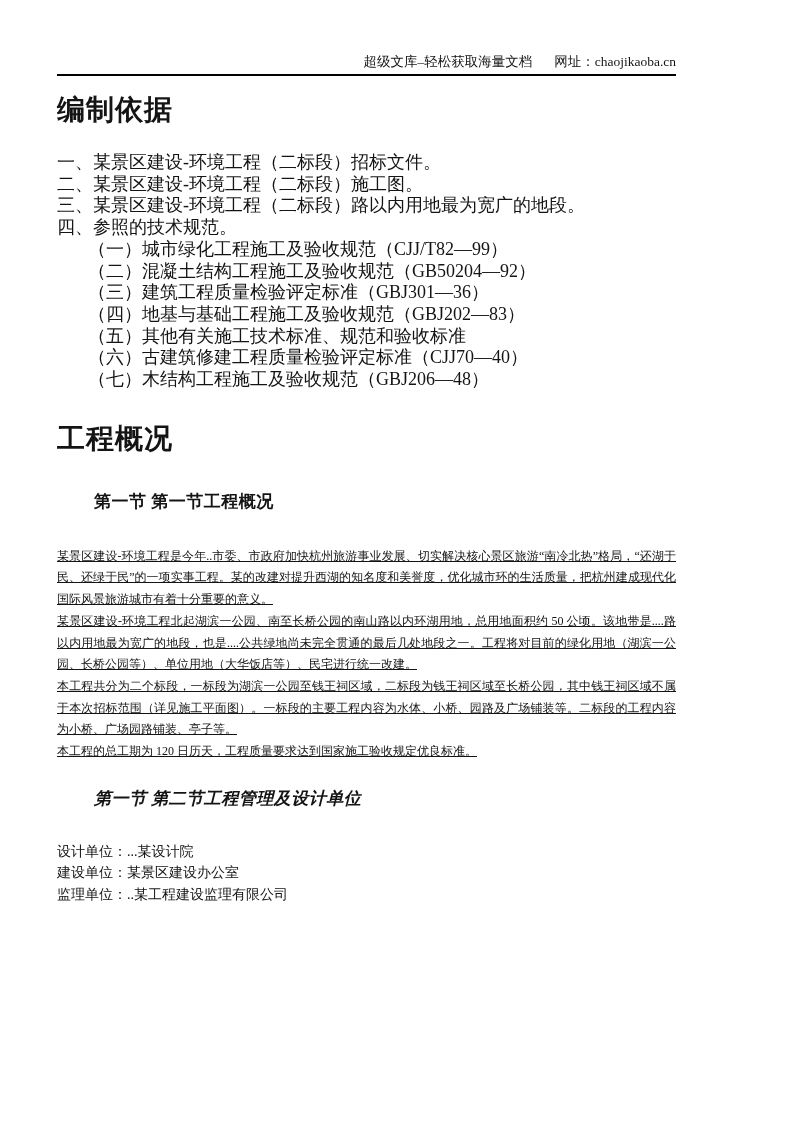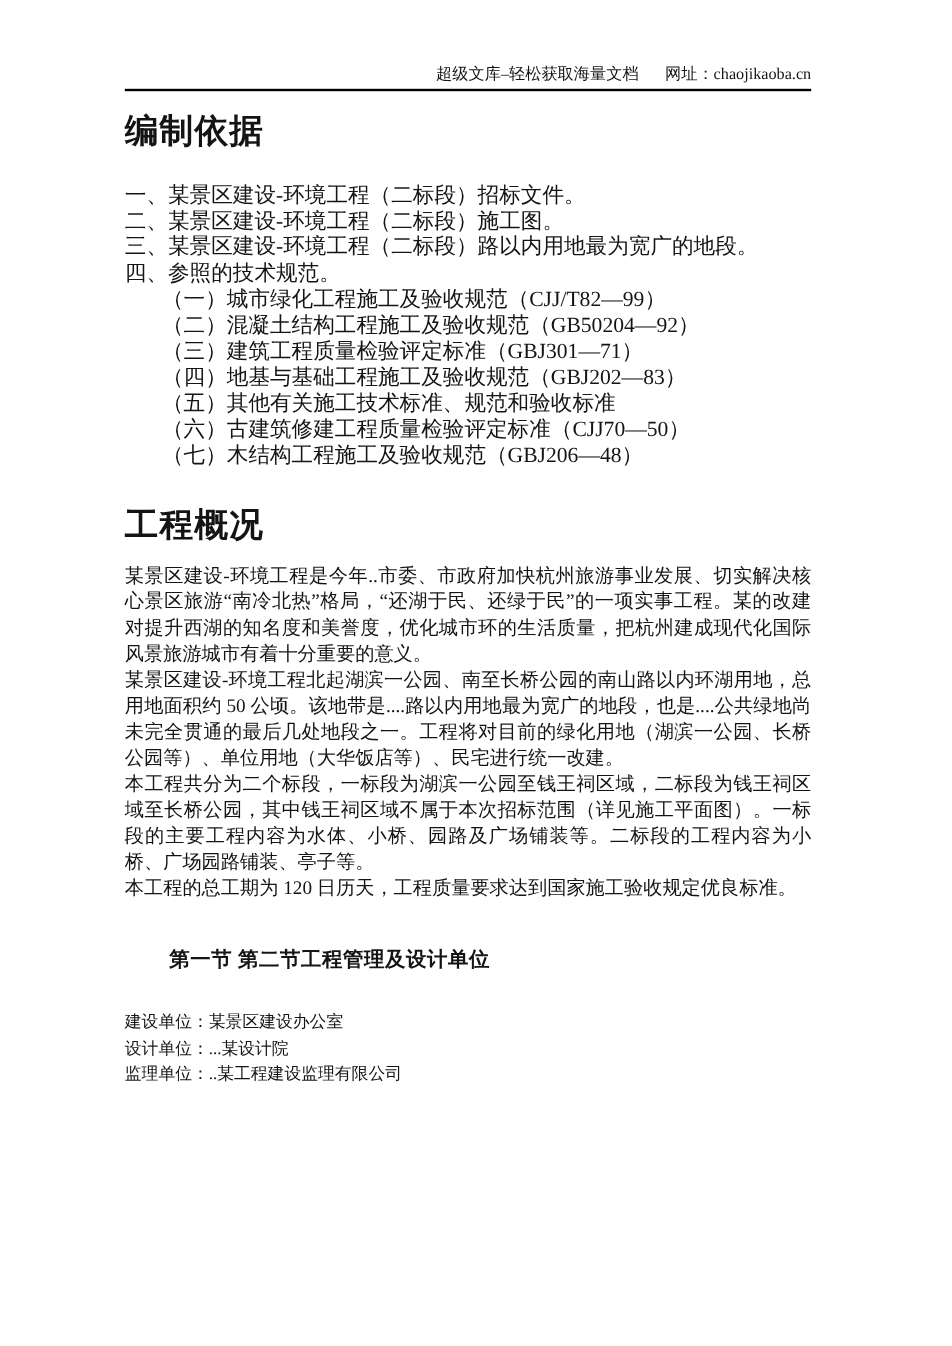--- a/index.html
+++ b/index.html
@@ -7,21 +7,21 @@
   body {
     width: 793px;
     height: 1122px;
     font-family: "Liberation Serif", "DejaVu Serif", serif;
     color: #141414;
     overflow: hidden;
   }
   .page {
     width: 793px;
     height: 896px;
-    padding: 0 117px 0 104px;
+    padding: 0 117px 0 57px;
   }
   .header {
     padding-top: 53px;
     padding-bottom: 4px;
     border-bottom: 2px solid #000;
     text-align: right;
     font-size: 13.5px;
     line-height: 17px;
     white-space: nowrap;
   }
@@ -41,27 +41,28 @@
   }
   .list-block .sub-list { padding-left: 3px; margin-left: 28px; }
   .section-heading {
     font-size: 17px;
     font-weight: bold;
     line-height: 24px;
     padding-left: 37px;
     letter-spacing: 0.5px;
   }
   .sec-1 { margin-top: 33px; }
-  .sec-2 { margin-top: 36px; }
+  .sec-2 { margin-top: 24px; font-style: italic; }
   .para-block {
-    margin-top: 13px;
-    font-size: 16px;
+    margin-top: 32px;
+    font-size: 12px;
     line-height: 21.7px;
     text-align: justify;
     text-justify: inter-ideograph;
+    text-decoration: underline;
   }
   .units-block {
     margin-top: 30px;
     font-size: 14px;
     line-height: 21.7px;
   }
 </style>
 </head>
 <body>
 
@@ -78,41 +79,42 @@
 
     <div>一、某景区建设-环境工程（二标段）招标文件。</div>
         <div>二、某景区建设-环境工程（二标段）施工图。</div>
         <div>三、某景区建设-环境工程（二标段）路以内用地最为宽广的地段。</div>
         <div>四、参照的技术规范。</div>
       </div>
     <div class="sub-list">
 
     <div>（一）城市绿化工程施工及验收规范（CJJ/T82—99）</div>
         <div>（二）混凝土结构工程施工及验收规范（GB50204—92）</div>
-        <div>（三）建筑工程质量检验评定标准（GBJ301—71）</div>
+        <div>（三）建筑工程质量检验评定标准（GBJ301—36）</div>
         <div>（四）地基与基础工程施工及验收规范（GBJ202—83）</div>
         <div>（五）其他有关施工技术标准、规范和验收标准</div>
-        <div>（六）古建筑修建工程质量检验评定标准（CJJ70—50）</div>
+        <div>（六）古建筑修建工程质量检验评定标准（CJJ70—40）</div>
         <div>（七）木结构工程施工及验收规范（GBJ206—48）</div>
       </div>
   </div>
 
   <div class="doc-title title-2">工程概况</div>
 
+  <div class="section-heading sec-1">第一节 第一节工程概况</div>
 
   <div class="para-block">
 
   <div>某景区建设-环境工程是今年..市委、市政府加快杭州旅游事业发展、切实解决核心景区旅游“南冷北热”格局，“还湖于民、还绿于民”的一项实事工程。某的改建对提升西湖的知名度和美誉度，优化城市环的生活质量，把杭州建成现代化国际风景旅游城市有着十分重要的意义。</div>
       <div>某景区建设-环境工程北起湖滨一公园、南至长桥公园的南山路以内环湖用地，总用地面积约 50 公顷。该地带是....路以内用地最为宽广的地段，也是....公共绿地尚未完全贯通的最后几处地段之一。工程将对目前的绿化用地（湖滨一公园、长桥公园等）、单位用地（大华饭店等）、民宅进行统一改建。</div>
       <div>本工程共分为二个标段，一标段为湖滨一公园至钱王祠区域，二标段为钱王祠区域至长桥公园，其中钱王祠区域不属于本次招标范围（详见施工平面图）。一标段的主要工程内容为水体、小桥、园路及广场铺装等。二标段的工程内容为小桥、广场园路铺装、亭子等。</div>
       <div>本工程的总工期为 120 日历天，工程质量要求达到国家施工验收规定优良标准。</div>
     </div>
 
   <div class="section-heading sec-2">第一节 第二节工程管理及设计单位</div>
 
   <div class="units-block">
 
-  <div>建设单位：某景区建设办公室</div>
-      <div>设计单位：...某设计院</div>
+  <div>设计单位：...某设计院</div>
+      <div>建设单位：某景区建设办公室</div>
       <div>监理单位：..某工程建设监理有限公司</div>
     </div>
 
 </div>
 
 </body></html>

